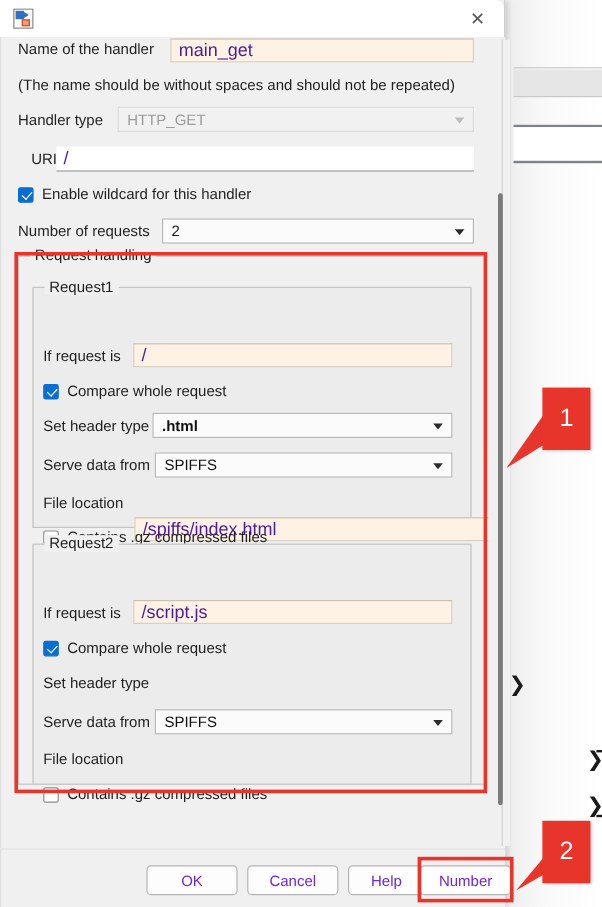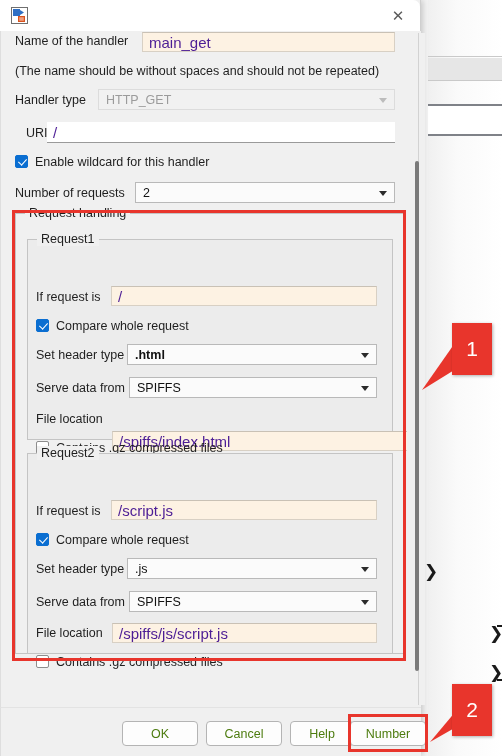--- a/index.html
+++ b/index.html
@@ -122,21 +122,21 @@
   .combo .caret {
     position: absolute; right: 7px; top: 50%; margin-top: -2px;
     width: 0; height: 0;
     border-left: 4.5px solid transparent;
     border-right: 4.5px solid transparent;
     border-top: 5px solid #2b2b2b;
   }
   .combo.disabled .caret { border-top-color: #bcbcbc; }
 
   
-  .chk { position: absolute; display: flex; }
+  .chk { position: absolute; display: flex; align-items: center; }
   .box {
     width: 13px; height: 13px; box-sizing: border-box;
     border: 1px solid #8d8d8d; background: #ffffff;
     border-radius: 2px; margin-right: 7px; flex: none;
     position: relative;
   }
   .box.on { background: #0a6ed1; border-color: #0a6ed1; }
   .box.on::after {
     content: ""; position: absolute; left: 3.6px; top: 1.4px;
     width: 4px; height: 7px;
@@ -177,21 +177,21 @@
 
   
   .footer {
     position: absolute; left: 0; top: 707px; width: 420px; height: 49px;
     background: #f0f0f0; border-top: 1px solid #e3e3e3;
     border-left: 1px solid #dedede;
   }
   .btn {
     position: absolute; top: 13px; height: 25px;
     background: #fdfdfd; border: 1px solid #b4b4b4; border-radius: 4px;
-    font-size: 12.5px; color: #4d7c0f;
+    font-size: 12.5px; color: #6d28d9;
     display: flex; align-items: center; justify-content: center;
     box-sizing: border-box;
   }
 </style>
 </head>
 <body>
 
 <div class="bg-canvas">
   <div class="bg-panel"></div>
 
@@ -312,37 +312,32 @@
       <div class="edit" style="position:absolute;left:104px;top:469px;width:266px;">/script.js</div>
 
       <div class="chk" style="left:29px;top:502px;">
         <span class="box on"></span>
         <span class="ctext">Compare whole request</span>
       </div>
 
       <div class="row" style="left:29px;top:531px;">
         <span class="lbl">Set header type</span>
       </div>
-      <div class="combo" style="position:absolute;left:120px;top:527px;width:250px;">
-        <span>.js</span>
-        <span class="caret"></span>
-      </div>
 
       <div class="row" style="left:29px;top:564px;">
         <span class="lbl">Serve data from</span>
       </div>
       <div class="combo" style="position:absolute;left:122px;top:560px;width:248px;">
         <span>SPIFFS</span>
         <span class="caret"></span>
       </div>
 
       <div class="row" style="left:29px;top:595px;">
         <span class="lbl">File location</span>
       </div>
-      <div class="edit" style="position:absolute;left:105px;top:592px;width:265px;">/spiffs/js/script.js</div>
 
       <div class="chk" style="left:29px;top:624px;">
         <span class="box"></span>
         <span class="ctext">Contains .gz compressed files</span>
       </div>
 
     </div>
 
     <div class="scrollbar">
       <div class="scroll-track"></div>

